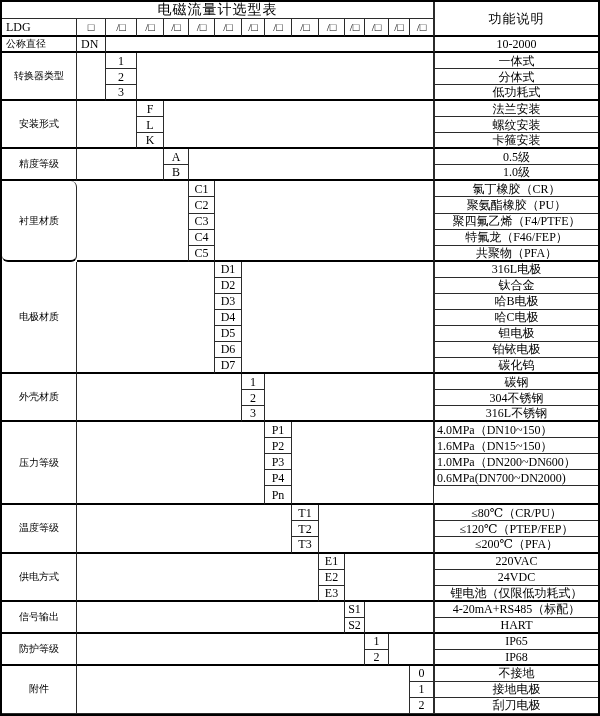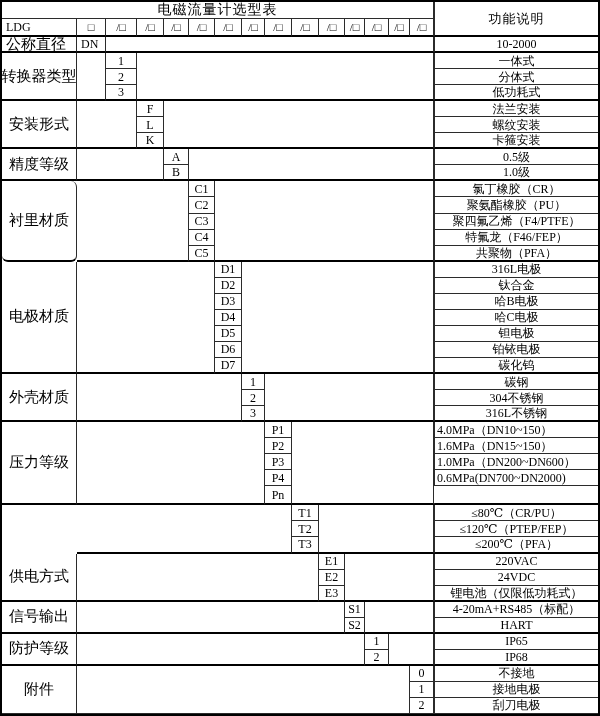--- a/index.html
+++ b/index.html
@@ -16,21 +16,21 @@
     border-right:1px solid #2b2b2b;border-bottom:1px solid #2b2b2b;
     display:flex;align-items:center;justify-content:center;
     font-size:12px;line-height:1;white-space:nowrap;overflow:hidden;
   }
   .fcol{border-left:1px solid #2b2b2b;border-right:none;}
   .thick{border-bottom-width:2px;border-bottom-color:#000;}
   .left{justify-content:flex-start;padding-left:4px;}
   .al{justify-content:flex-start;padding-left:2px;}
   .title{font-size:14px;letter-spacing:1px;}
   .hdr{font-size:13px;letter-spacing:1px;}
-  .cat{font-size:15px;}
+  .cat{font-size:10px;}
   .slot{font-size:11px;}
 </style>
 </head>
 <body>
 
 <div id="grid">
     <div class="c title" style="grid-area: 1 / 1 / auto / 16;">电磁流量计选型表</div>
     <div class="c fcol hdr thick" style="grid-area: 1 / 16 / 3;">功能说明</div>
     <div class="c left thick" style="grid-area: 2 / 1;">LDG</div>
     <div class="c slot thick" style="grid-area: 2 / 2;">□</div>
@@ -121,20 +121,21 @@
     <div class="c" style="grid-area: 27 / 9;">P1</div>
     <div class="c fcol al" style="grid-area: 27 / 16;">4.0MPa（DN10~150）</div>
     <div class="c" style="grid-area: 28 / 9;">P2</div>
     <div class="c fcol al" style="grid-area: 28 / 16;">1.6MPa（DN15~150）</div>
     <div class="c" style="grid-area: 29 / 9;">P3</div>
     <div class="c fcol al" style="grid-area: 29 / 16;">1.0MPa（DN200~DN600）</div>
     <div class="c" style="grid-area: 30 / 9;">P4</div>
     <div class="c fcol al" style="grid-area: 30 / 16;">0.6MPa(DN700~DN2000)</div>
     <div class="c  thick" style="grid-area: 31 / 9;">Pn</div>
     <div class="c fcol thick" style="grid-area: 31 / 16; margin-top: 17px;">特殊定制</div>
+    <div class="c cat thick" style="grid-area: 32 / 1 / 35;">温度等级</div>
     <div class="c  thick" style="grid-area: 32 / 2 / 35 / 10;"></div>
     <div class="c  thick" style="grid-area: 32 / 11 / 35 / 16;"></div>
     <div class="c" style="grid-area: 32 / 10;">T1</div>
     <div class="c fcol" style="grid-area: 32 / 16;">≤80℃（CR/PU）</div>
     <div class="c" style="grid-area: 33 / 10;">T2</div>
     <div class="c fcol" style="grid-area: 33 / 16;">≤120℃（PTEP/FEP）</div>
     <div class="c  thick" style="grid-area: 34 / 10;">T3</div>
     <div class="c fcol thick" style="grid-area: 34 / 16;">≤200℃（PFA）</div>
     <div class="c cat thick" style="grid-area: 35 / 1 / 38;">供电方式</div>
     <div class="c  thick" style="grid-area: 35 / 2 / 38 / 11;"></div>

